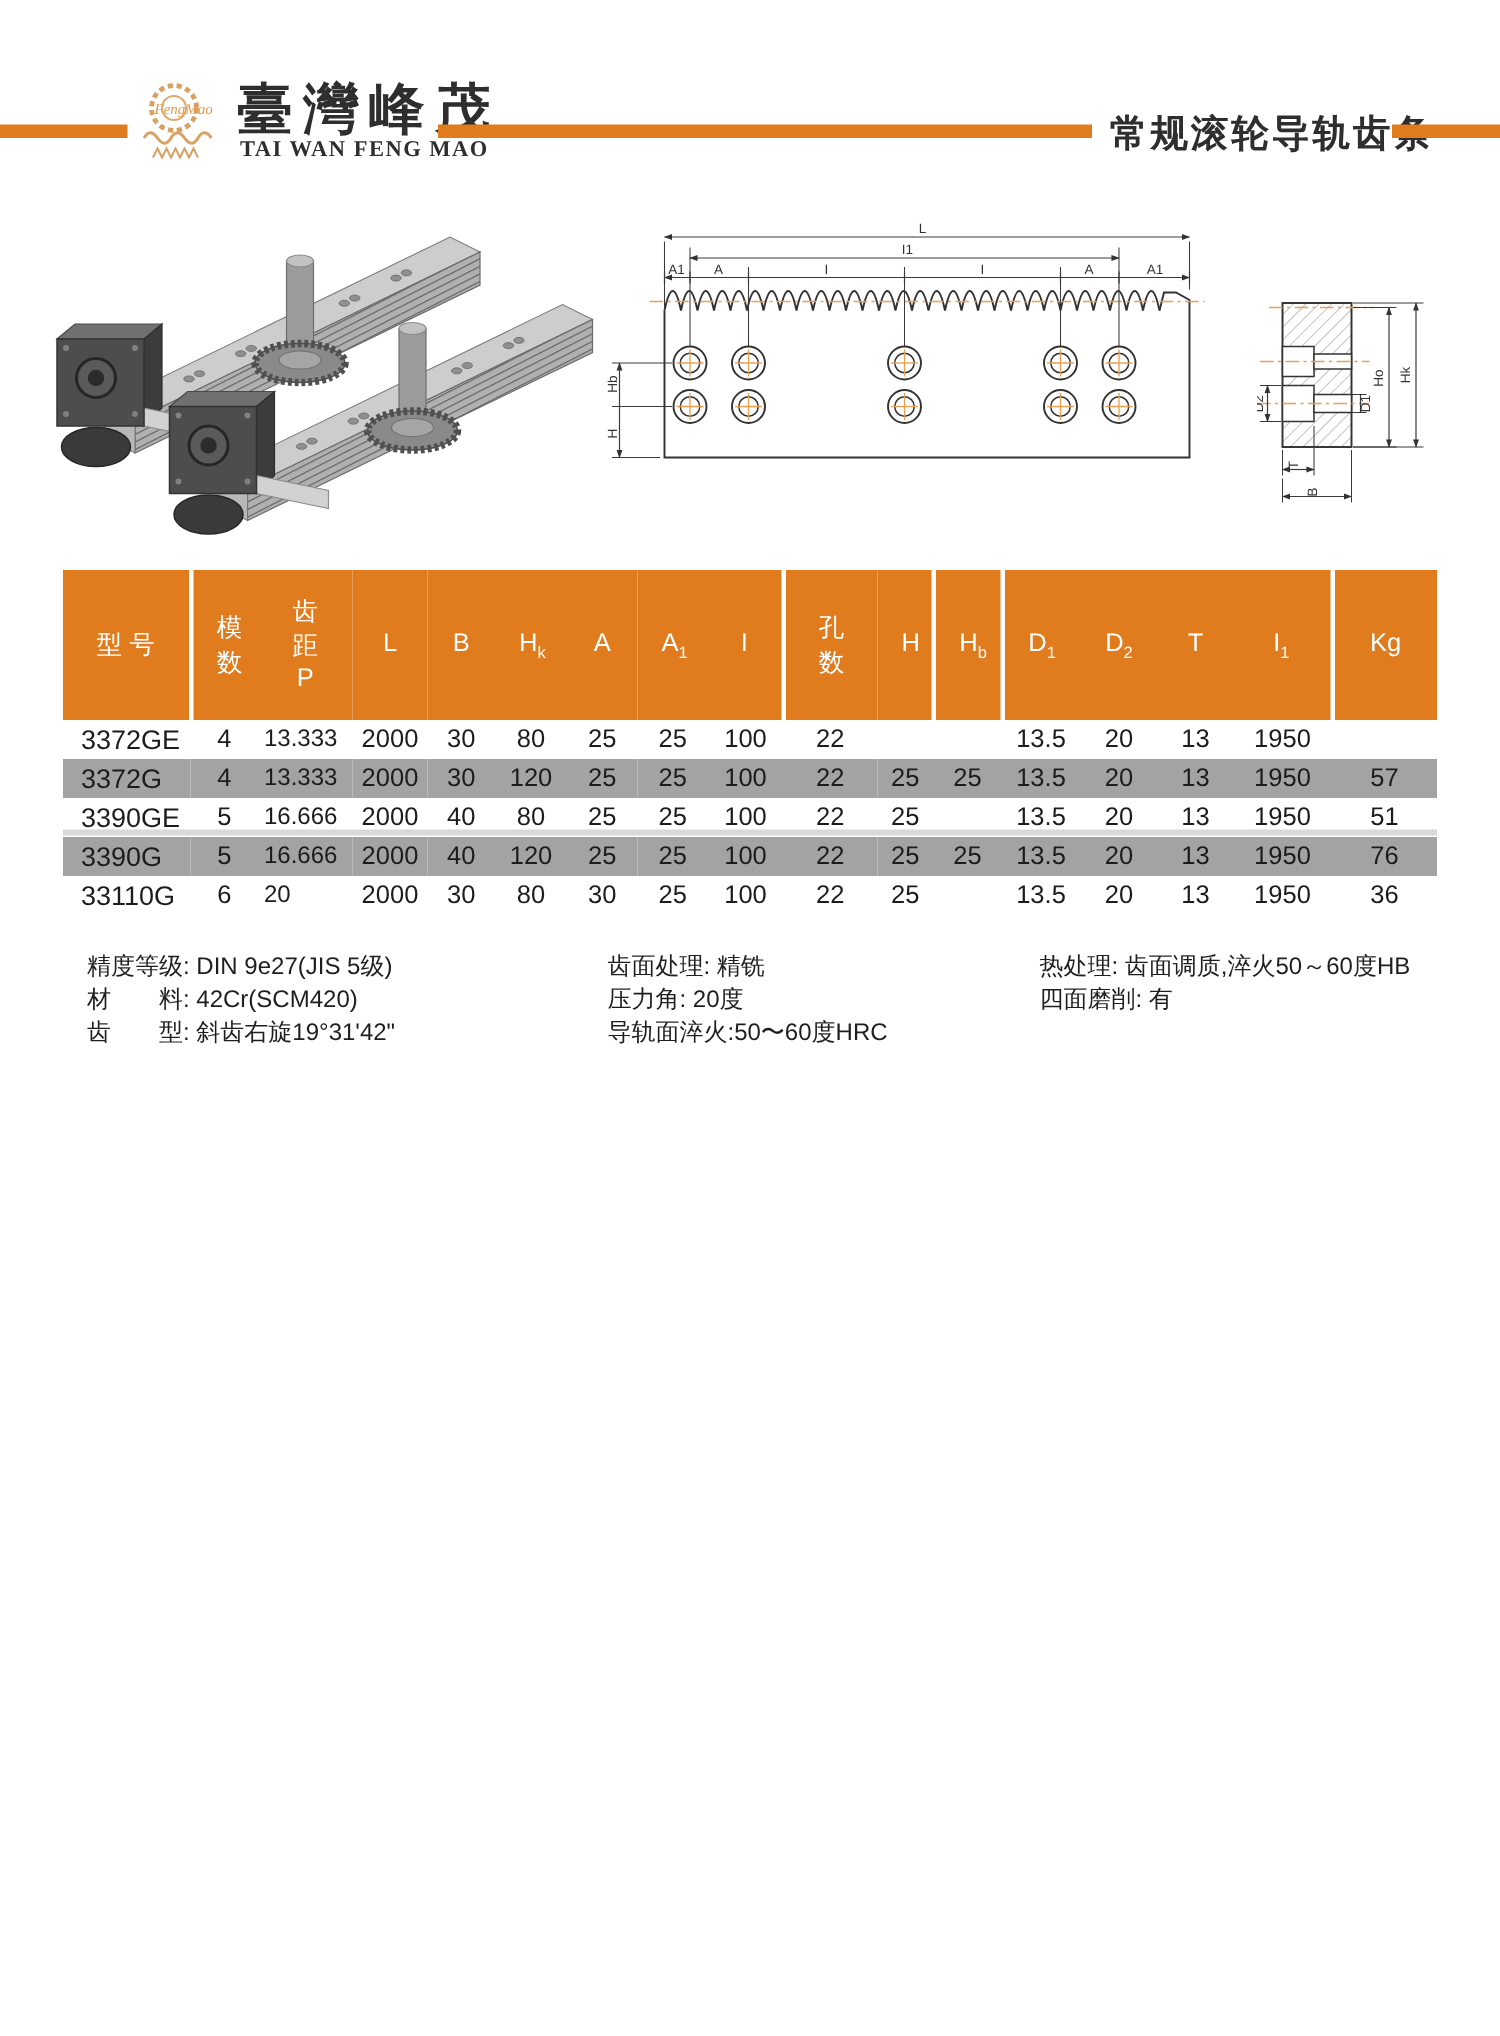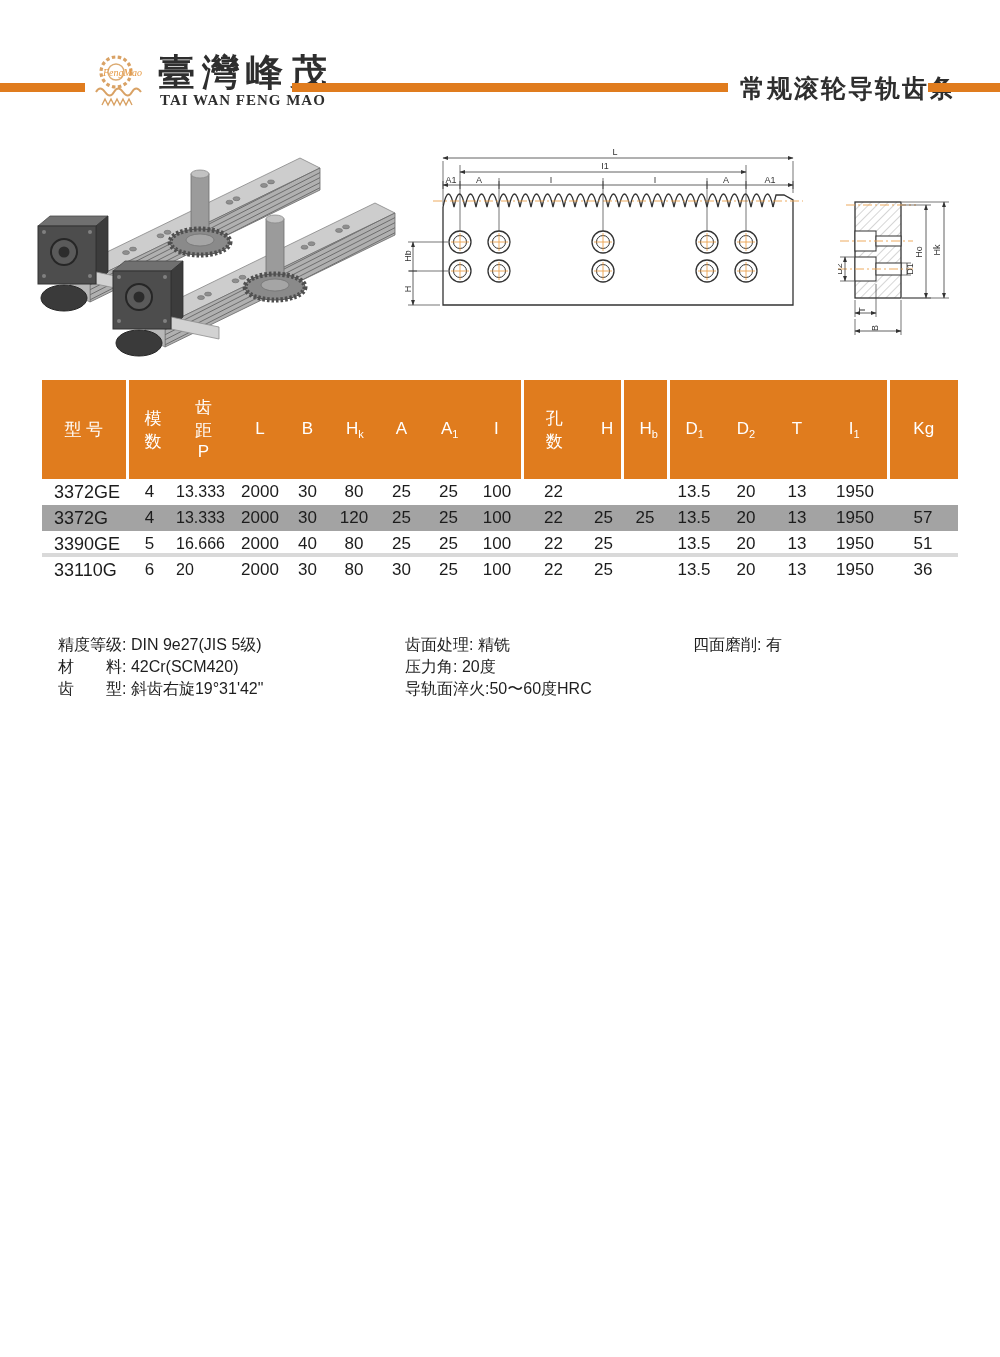--- a/index.html
+++ b/index.html
@@ -357,20 +357,39 @@
           <td class="c8">100</td>
           <td class="c9">22</td>
           <td class="c10">25</td>
           <td class="c11"></td>
           <td class="c12">13.5</td>
           <td class="c13">20</td>
           <td class="c14">13</td>
           <td class="c15">1950</td>
           <td class="c16">51</td>
         </tr>
+        <tr class="alt">
+          <td class="c0">3390G</td>
+          <td class="c1">5</td>
+          <td class="c2">16.666</td>
+          <td class="c3">2000</td>
+          <td class="c4">40</td>
+          <td class="c5">120</td>
+          <td class="c6">25</td>
+          <td class="c7">25</td>
+          <td class="c8">100</td>
+          <td class="c9">22</td>
+          <td class="c10">25</td>
+          <td class="c11">25</td>
+          <td class="c12">13.5</td>
+          <td class="c13">20</td>
+          <td class="c14">13</td>
+          <td class="c15">1950</td>
+          <td class="c16">76</td>
+        </tr>
         <tr>
           <td class="c0">33110G</td>
           <td class="c1">6</td>
           <td class="c2">20</td>
           <td class="c3">2000</td>
           <td class="c4">30</td>
           <td class="c5">80</td>
           <td class="c6">30</td>
           <td class="c7">25</td>
           <td class="c8">100</td>
@@ -391,20 +410,21 @@
     <div>精度等级: DIN 9e27(JIS 5级)</div>
     <div>材　　料: 42Cr(SCM420)</div>
     <div>齿　　型: 斜齿右旋19°31'42"</div>
   </div>
   <div class="spec-block" style="left:405px;top:602px;">
     <div>齿面处理: 精铣</div>
     <div>压力角:  20度</div>
     <div>导轨面淬火:50〜60度HRC</div>
   </div>
   <div class="spec-block" style="left:693px;top:602px;">
+    <div>热处理: 齿面调质,淬火50～60度HB</div>
     <div>四面磨削: 有</div>
   </div>
 
   <div class="fbar" style="left:0;width:806px;"></div>
   <div class="footer-text">FENG MAO / 22</div>
   <div class="fbar" style="left:946px;width:54px;"></div>
 
 </div>
 
 </body></html>

